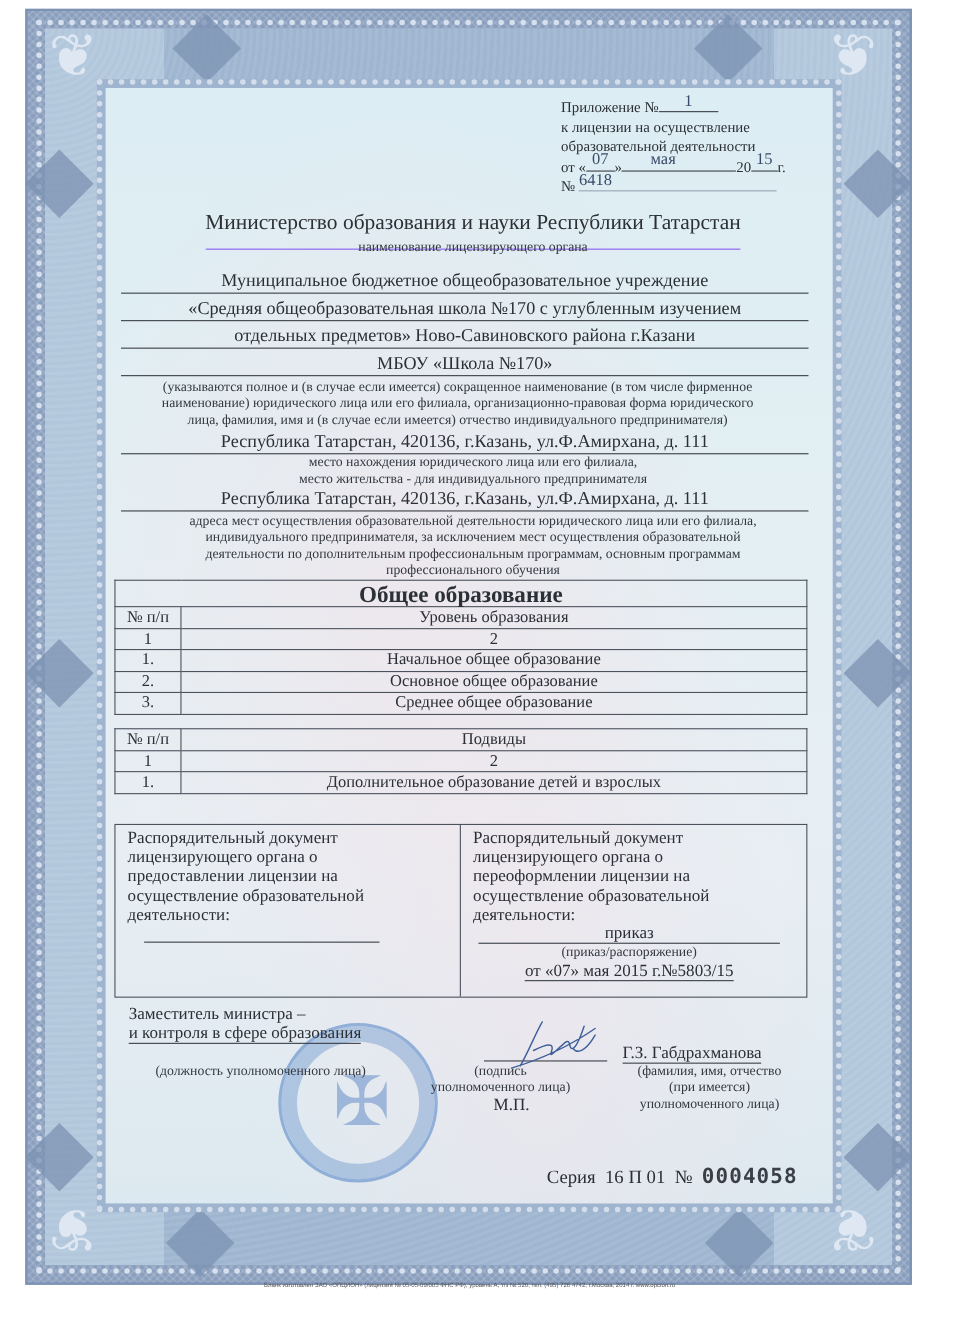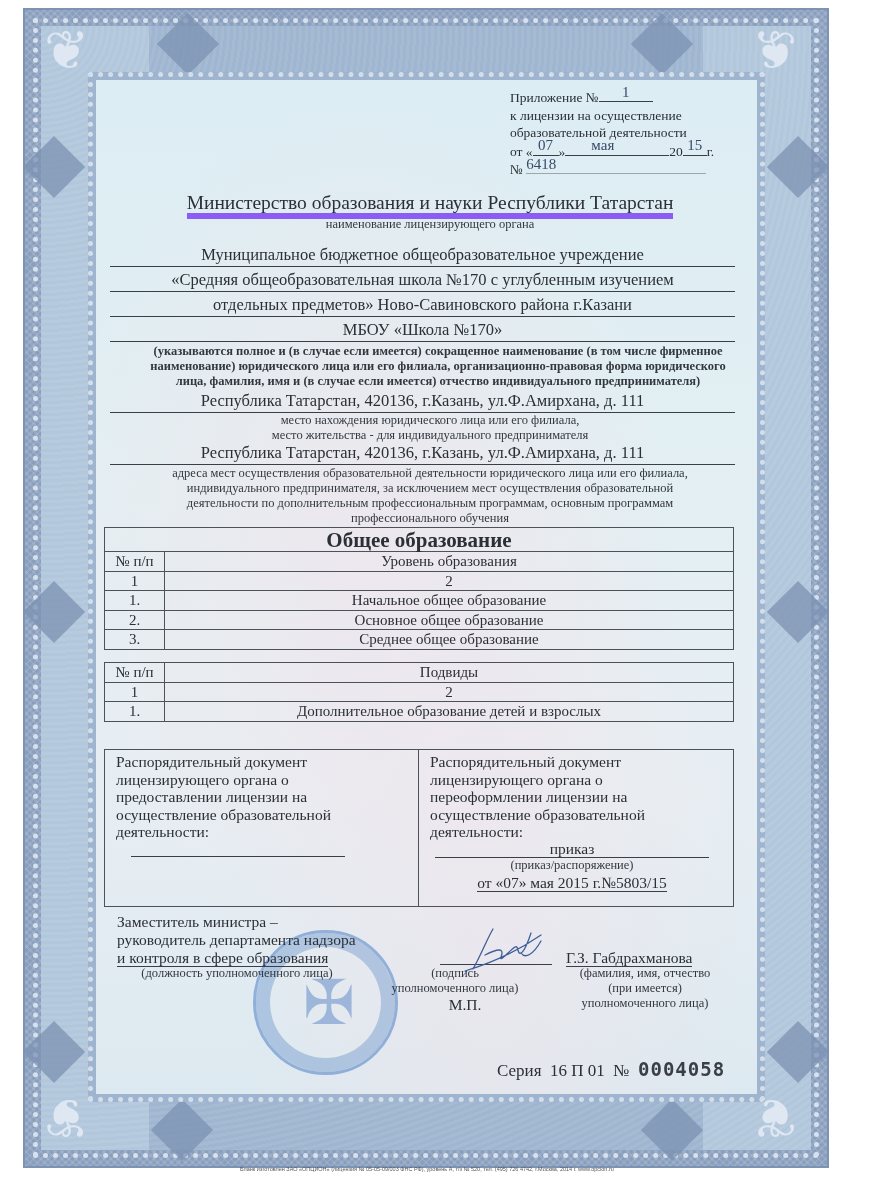--- a/index.html
+++ b/index.html
@@ -54,21 +54,21 @@
   .uline { border-bottom: 1px solid #3a3f47; text-align: right; }
 
   
   .appendix { left: 510px; top: 88px; width: 220px; font-size: 13.5px; line-height: 17.5px; color: #2b2f36; }
   .appendix .row { position: relative; white-space: nowrap; }
   .handwritten { color: #3a4a6a; font-size: 15px; }
   .fill-line { display: inline-block; border-bottom: 1px solid #3a3f47; height: 14px; vertical-align: baseline; position: relative; }
   .fill-line span { position: absolute; left: 0; right: 0; bottom: 0; text-align: center; }
 
   .ministry { left: 110px; top: 192px; width: 640px; font-size: 19.5px; text-align: center; }
-  .ministry span { border-bottom: 6px solid #8b5cf6; padding-bottom: 0px; }
+  .ministry span { border-bottom: 1px solid #8b5cf6; padding-bottom: 13px; }
   .caption { font-size: 12.5px; color: #333840; text-align: center; line-height: 15px; }
 
   .line-row { position: absolute; left: 110px; width: 625px; text-align: center; font-size: 16.5px; border-bottom: 1px solid #3a3f47; height: 24px; line-height: 24px; }
 
   
   .tbl { position: absolute; left: 104px; width: 630px; border-collapse: collapse; font-size: 15px; }
   .tbl td, .tbl th { border: 1px solid #4c525c; height: 19.5px; text-align: center; font-weight: normal; line-height: 18px; padding: 0 2px; }
   .tbl .title-cell { font-weight: bold; font-size: 21px; height: 24px; }
   .tbl .num-col { width: 60px; }
 
@@ -144,21 +144,21 @@
 <div class="abs ministry">
   <span>Министерство образования и науки Республики Татарстан</span>
 </div>
 <div class="abs caption" style="left:110px;top:217px;width:640px;">наименование лицензирующего органа</div>
 
 <div class="line-row" style="top:243px;">Муниципальное бюджетное общеобразовательное учреждение</div>
 <div class="line-row" style="top:268px;">«Средняя общеобразовательная школа №170 с углубленным изучением</div>
 <div class="line-row" style="top:293px;">отдельных предметов» Ново-Савиновского района г.Казани</div>
 <div class="line-row" style="top:318px;">МБОУ «Школа №170»</div>
 
-<div class="abs caption" style="left:118px;top:344px;width:640px;font-weight:bold;">
+<div class="abs caption" style="left:96px;top:344px;width:640px;">
   <div>(указываются полное и (в случае если имеется) сокращенное наименование (в том числе фирменное</div>
   <div>наименование) юридического лица или его филиала, организационно-правовая форма юридического</div>
   <div>лица, фамилия, имя и (в случае если имеется) отчество индивидуального предпринимателя)</div>
 </div>
 
 <div class="line-row" style="top:389px;">Республика Татарстан,  420136, г.Казань,  ул.Ф.Амирхана,  д. 111</div>
 <div class="abs caption" style="left:110px;top:413px;width:640px;">
   <div>место нахождения юридического лица или его филиала,</div>
   <div>место жительства - для индивидуального предпринимателя</div>
 </div>
@@ -238,21 +238,20 @@
     </div>
   </div>
 </div>
 
 <div class="stamp">
   <div class="stamp-eagle">✠</div>
 </div>
 
 <div class="abs sig-text" style="left:117px;top:913px;width:300px;">
   <div>Заместитель министра –</div>
-  <div>руководитель департамента надзора</div>
   <div><span class="uline">и контроля в сфере образования</span></div>
 </div>
 <div class="abs sig-small" style="left:117px;top:966px;width:240px;">(должность уполномоченного лица)</div>
 
 <div class="abs" style="left:440px;top:964px;width:112px;border-bottom:1px solid #3a3f47;"></div>
 <svg class="signature" viewBox="0 0 90 50">
   <path d="M18 44 C 26 30, 32 14, 38 4 M30 30 C 42 24, 50 22, 46 32 C 44 38, 54 26, 60 22 C 64 20, 62 30, 66 28 C 70 26, 74 14, 76 8 M66 28 C 70 34, 78 30, 86 16 M10 46 C 30 40, 60 28, 86 10" fill="none" stroke="#3f5f9a" stroke-width="1.3" stroke-linecap="round"></path>
 </svg>
 <div class="abs sig-small" style="left:365px;top:966px;width:180px;">
   <div>(подпись</div>

